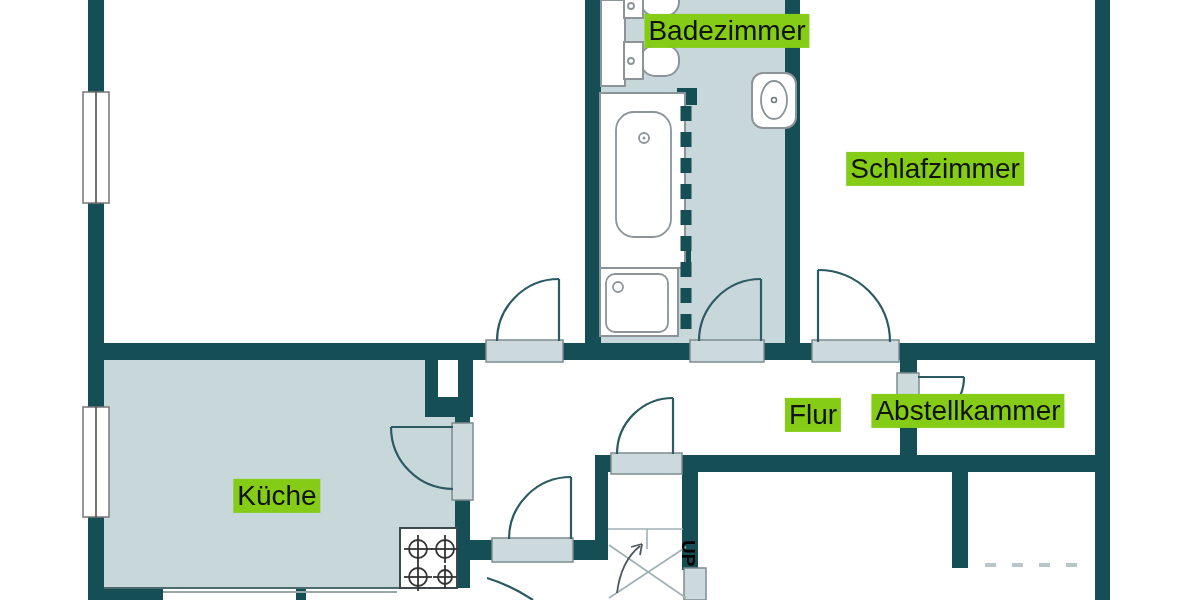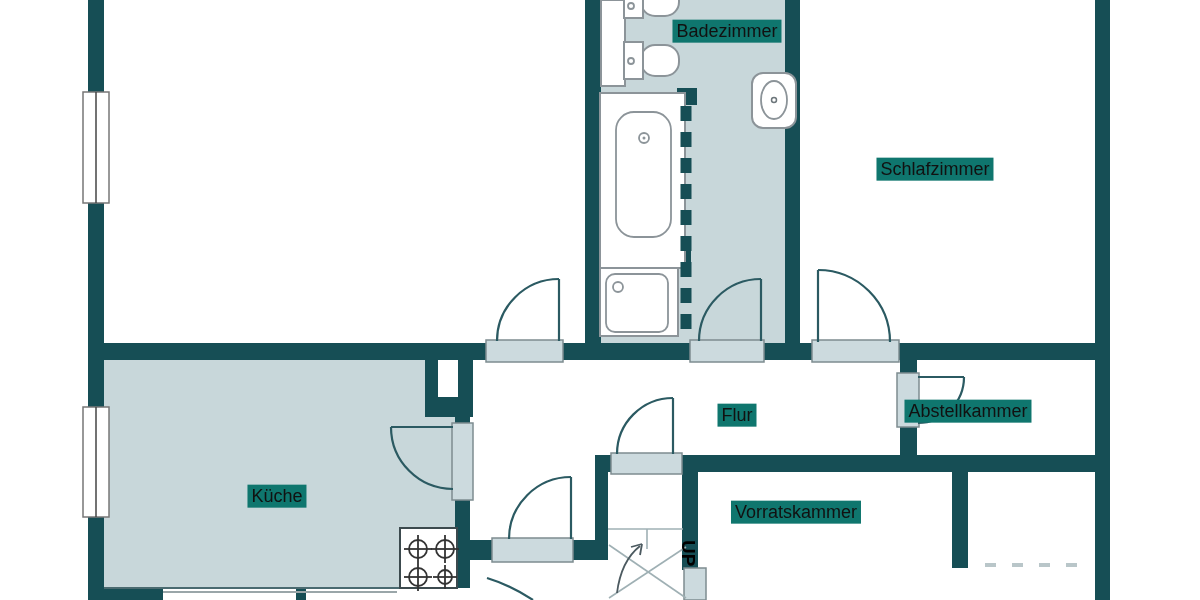--- a/index.html
+++ b/index.html
@@ -18,23 +18,23 @@
   .fixture{fill:#fff;stroke:var(--fixture-outline,#8c9499);stroke-width:2;}
   .fixture-thin{fill:none;stroke:var(--fixture-outline,#8c9499);stroke-width:1.8;}
   .arc{fill:none;stroke:var(--door-line,#2b5a62);stroke-width:2.2;}
   .stair{stroke:var(--stair-line,#9fb0b4);stroke-width:1.6;fill:none;}
   .arrow{stroke:#4c5a60;stroke-width:1.8;fill:none;}
   .dash-wall{stroke:var(--wall,#164e55);stroke-width:11;stroke-dasharray:15 11;fill:none;}
   .dash-light{stroke:var(--dash-light,#b9c6c9);stroke-width:4;stroke-dasharray:11 16;fill:none;}
   .room-label{
     position:absolute;
     transform:translate(-50%,-50%);
-    background:#0f766e;
+    background:#84cc16;
     color:var(--label-text,#111);
-    font-size:18px;
+    font-size:28px;
     line-height:1.15;
     padding:1px 4px;
     white-space:nowrap;
   }
 </style>
 </head>
 <body>
 
 <div class="plan">
   <svg width="1200" height="600" viewBox="0 0 1200 600">
@@ -185,17 +185,16 @@
         <line class="arrow" x1="642" y1="544" x2="640" y2="555"></line>
       </g>
       <text transform="translate(682,540) rotate(90)" font-family="Liberation Sans, sans-serif" font-size="19" font-weight="bold" fill="#000">UP</text>
     </g>
 
     <path class="dash-light" d="M985,565 L1090,565"></path>
   </svg>
 
   <div class="room-label" style="left:727px;top:31px;">Badezimmer</div>
   <div class="room-label" style="left:935px;top:145px;margin-top:24px;">Schlafzimmer</div>
-  <div class="room-label" style="left:737px;top:415px;">Flur</div>
+  <div class="room-label" style="left:813px;top:415px;">Flur</div>
   <div class="room-label" style="left:968px;top:411px;">Abstellkammer</div>
   <div class="room-label" style="left:277px;top:496px;">Küche</div>
-  <div class="room-label" style="left:796px;top:512px;">Vorratskammer</div>
 </div>
 
 </body></html>

